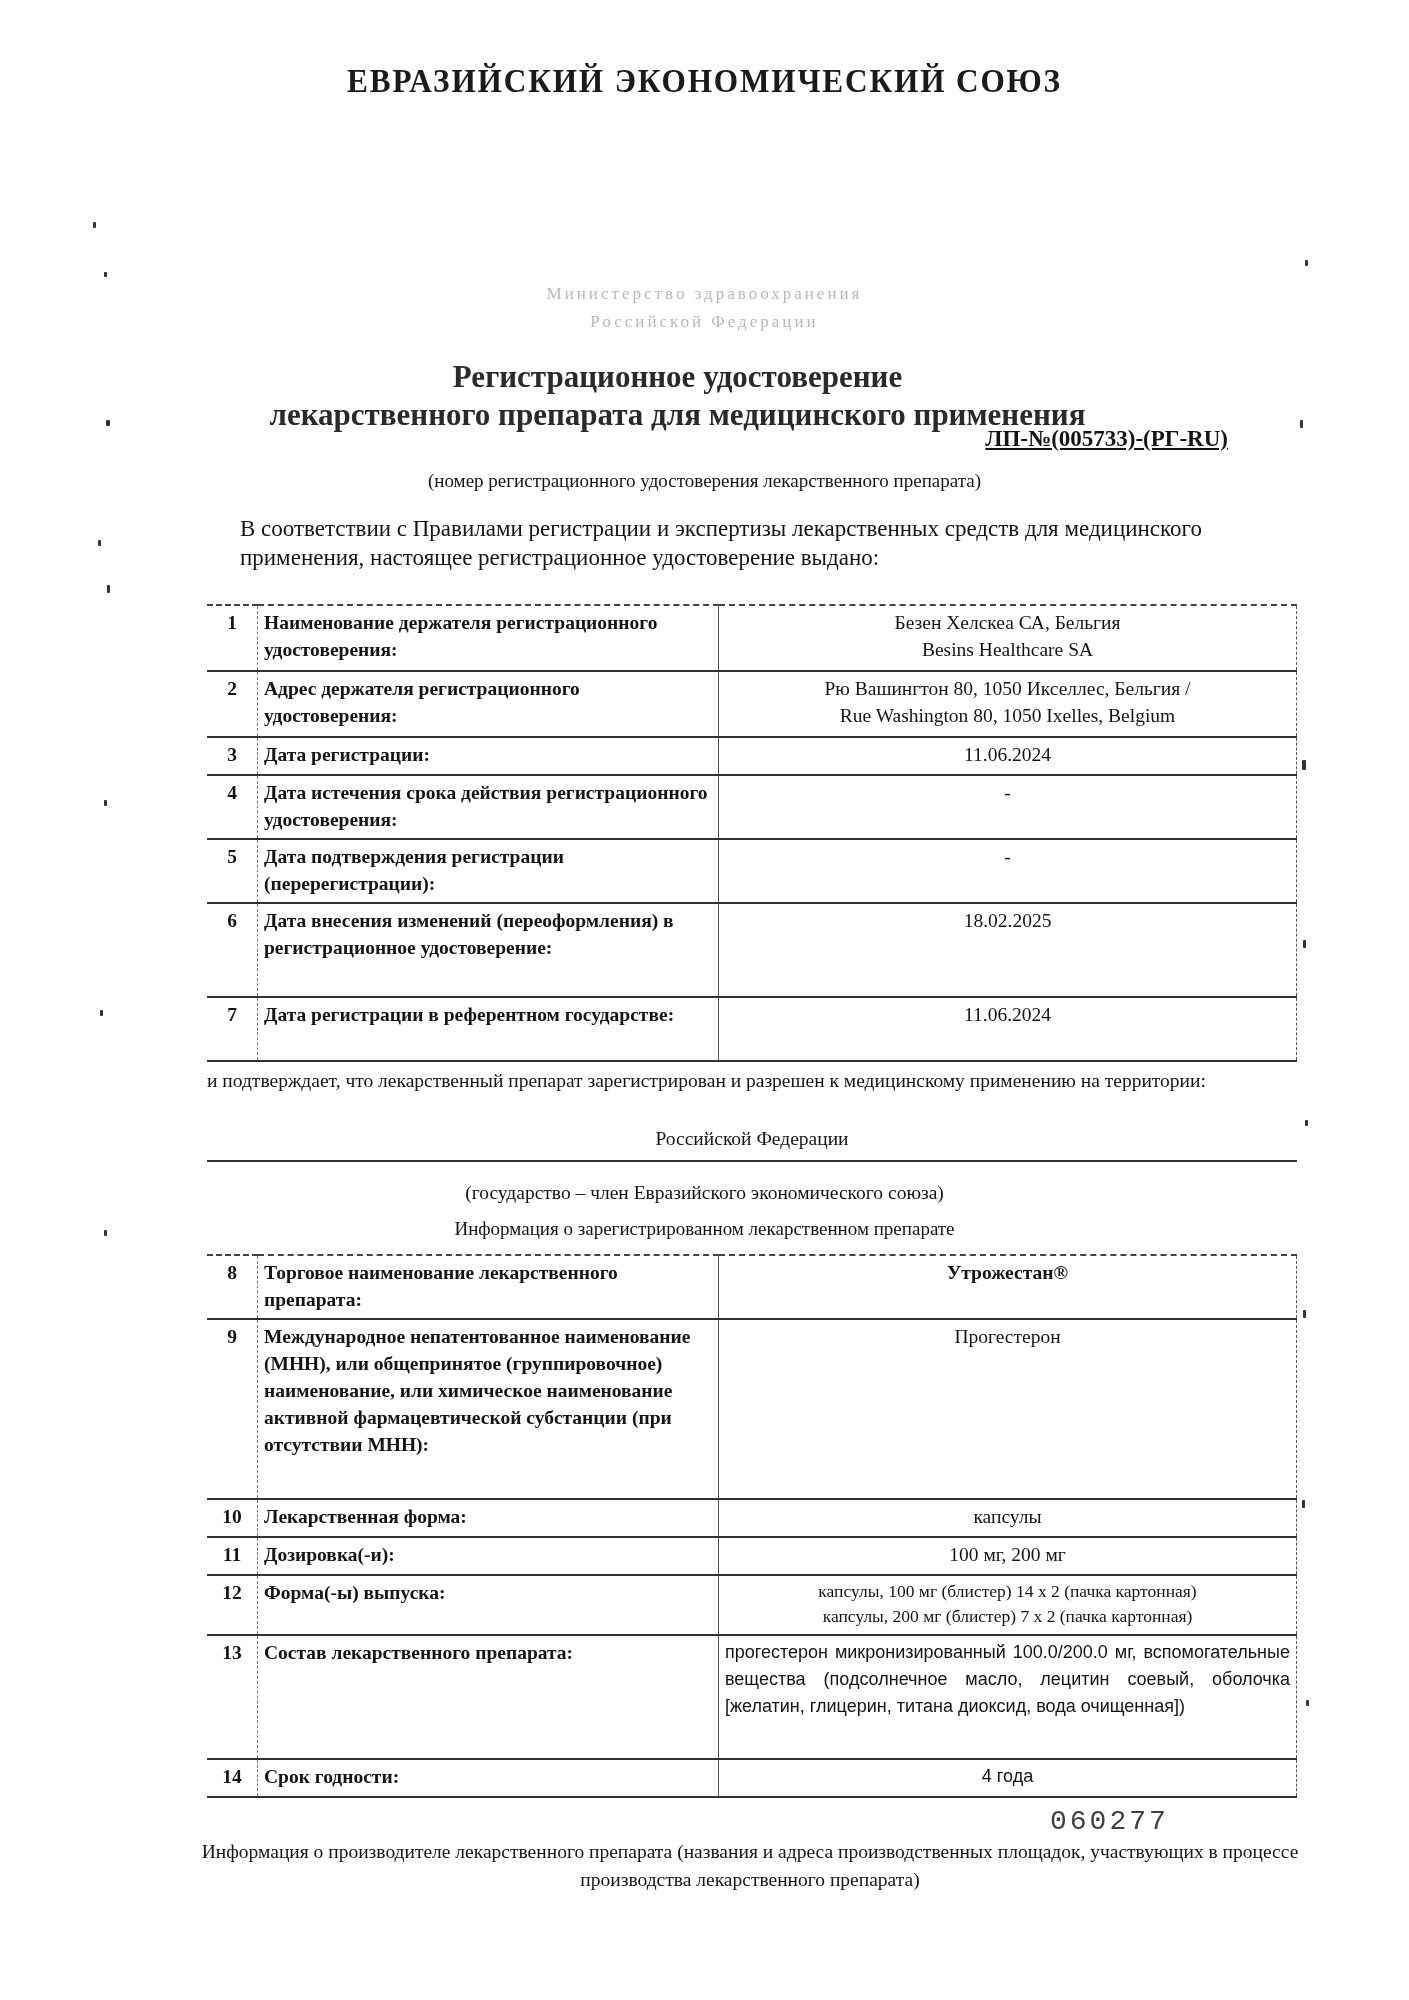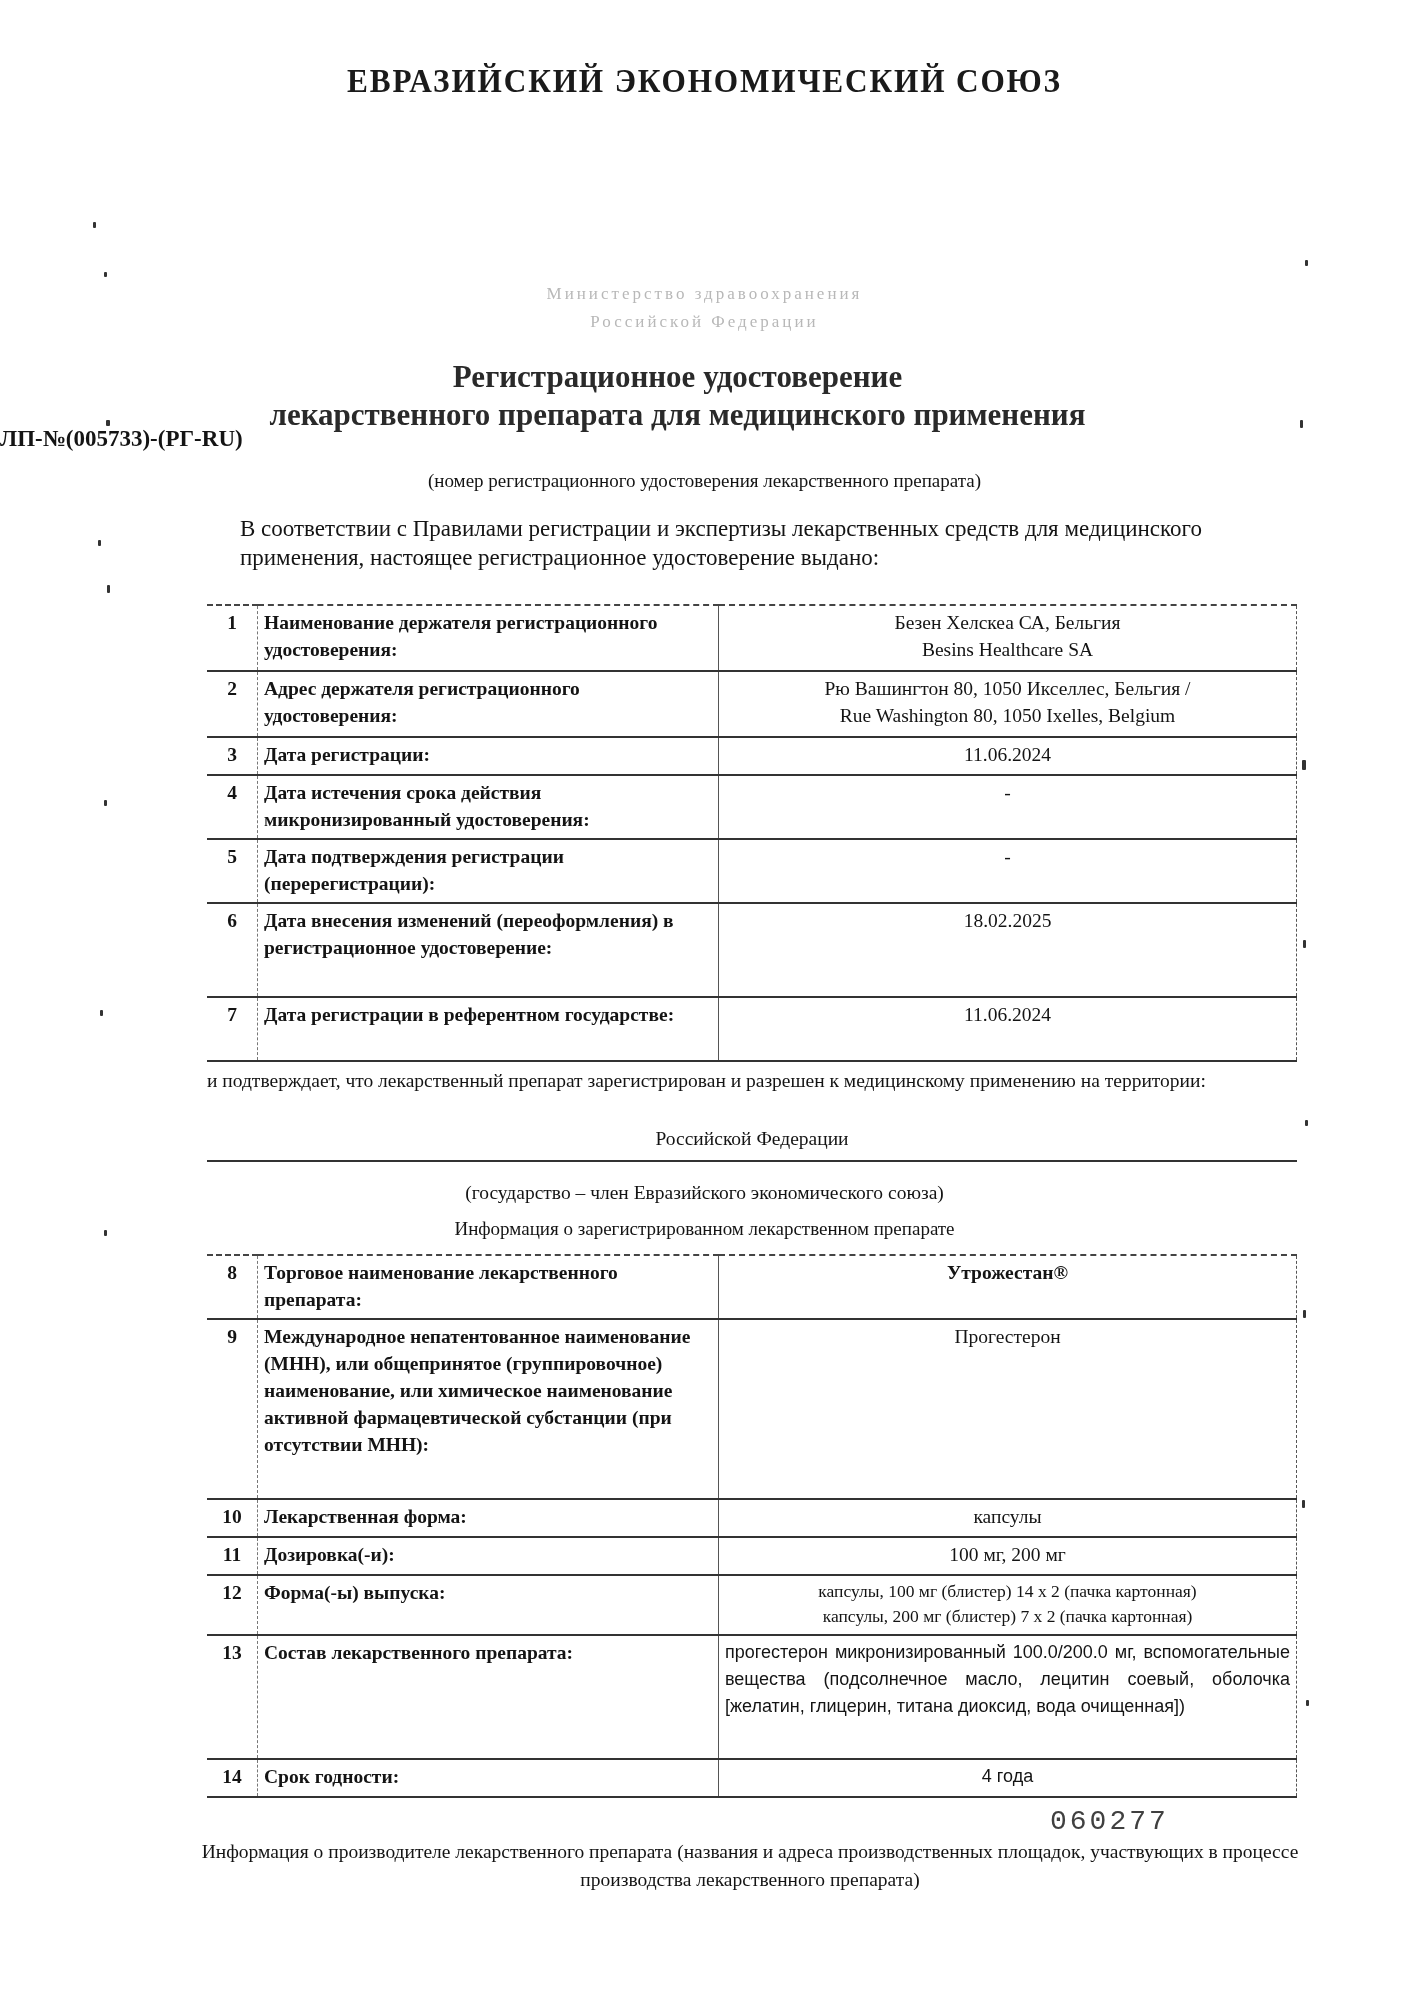--- a/index.html
+++ b/index.html
@@ -16,22 +16,22 @@
   }
   #faded-header {
     left: 0; width: 1409px; top: 280px; font-size: 17px; text-align: center;
     color: #b8b8b8; letter-spacing: 3px; line-height: 28px;
   }
   #cert-title {
     left: 0; width: 1355px; top: 358px; font-size: 31px; font-weight: bold;
     text-align: center; line-height: 38px; color: #2a2a2a;
   }
   #cert-number {
-    left: 0; width: 1228px; top: 426px; text-align: left; font-size: 23px;
-    font-weight: bold; 
+    left: 0; width: 1228px; top: 426px; text-align: right; font-size: 23px;
+    font-weight: bold; text-decoration: underline;
   }
   #cert-number-caption {
     left: 0; width: 1409px; top: 470px; text-align: center; font-size: 19px;
   }
   #intro-text {
     left: 240px; width: 1030px; top: 514px; font-size: 23px;
     line-height: 29px;
   }
 
   table.doc {
@@ -113,21 +113,21 @@
         <div>Rue Washington 80, 1050 Ixelles, Belgium</div>
       </td>
     </tr>
     <tr style="height:38px">
       <td class="num">3</td>
       <td class="label">Дата регистрации:</td>
       <td class="value">11.06.2024</td>
     </tr>
     <tr style="height:64px">
       <td class="num">4</td>
-      <td class="label">Дата истечения срока действия микронизированный удостоверения:</td>
+      <td class="label">Дата истечения срока действия регистрационного удостоверения:</td>
       <td class="value">-</td>
     </tr>
     <tr style="height:64px">
       <td class="num">5</td>
       <td class="label">Дата подтверждения регистрации (перерегистрации):</td>
       <td class="value">-</td>
     </tr>
     <tr style="height:94px">
       <td class="num">6</td>
       <td class="label">Дата внесения изменений (переоформления) в регистрационное удостоверение:</td>

